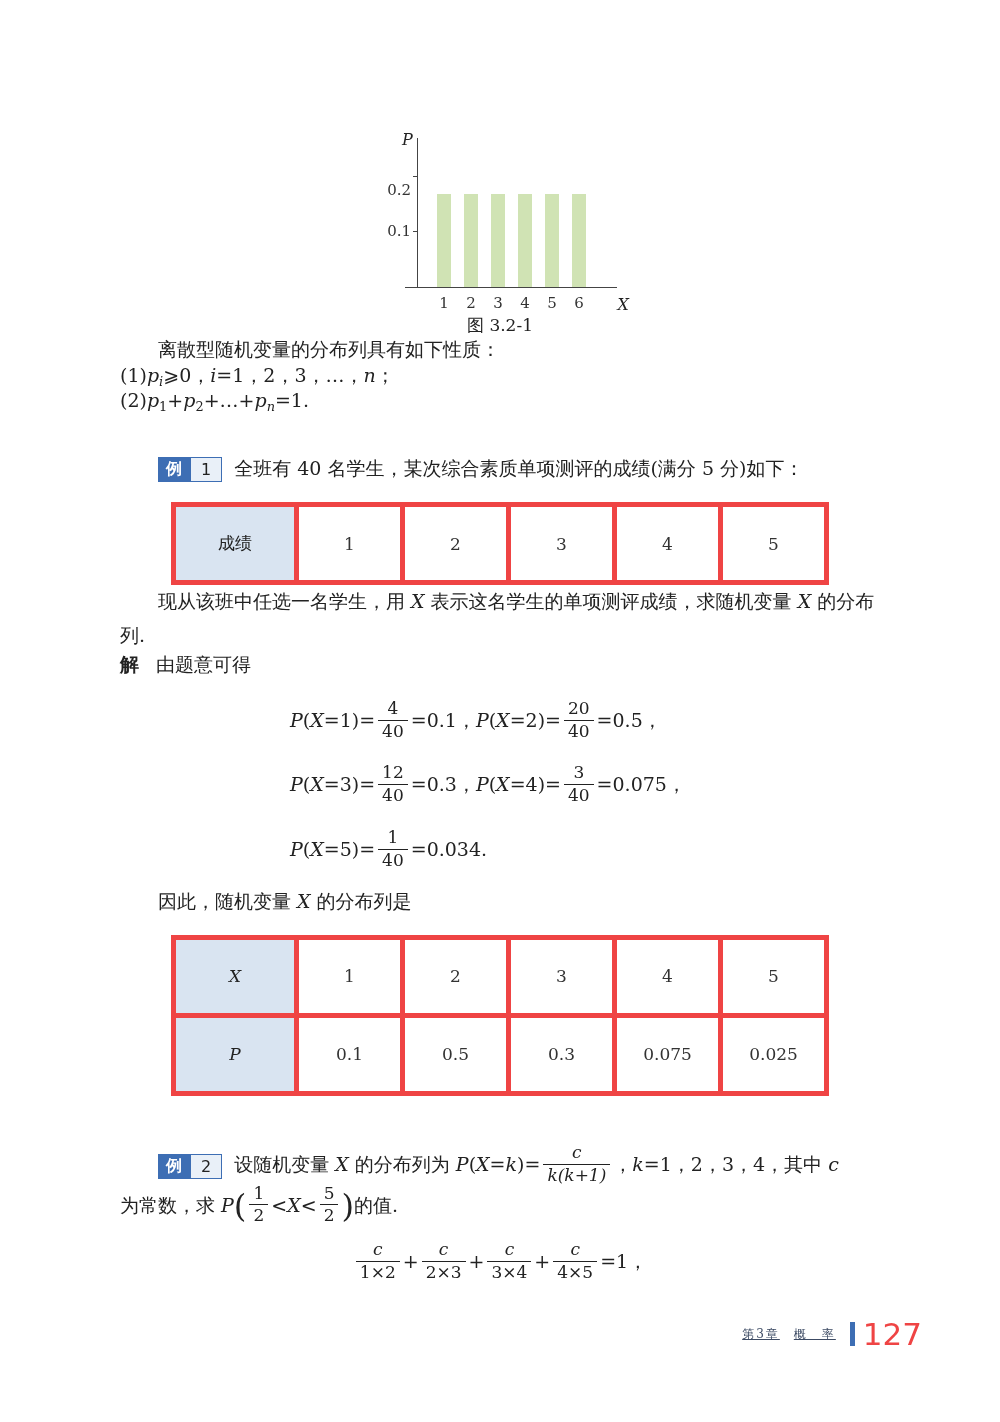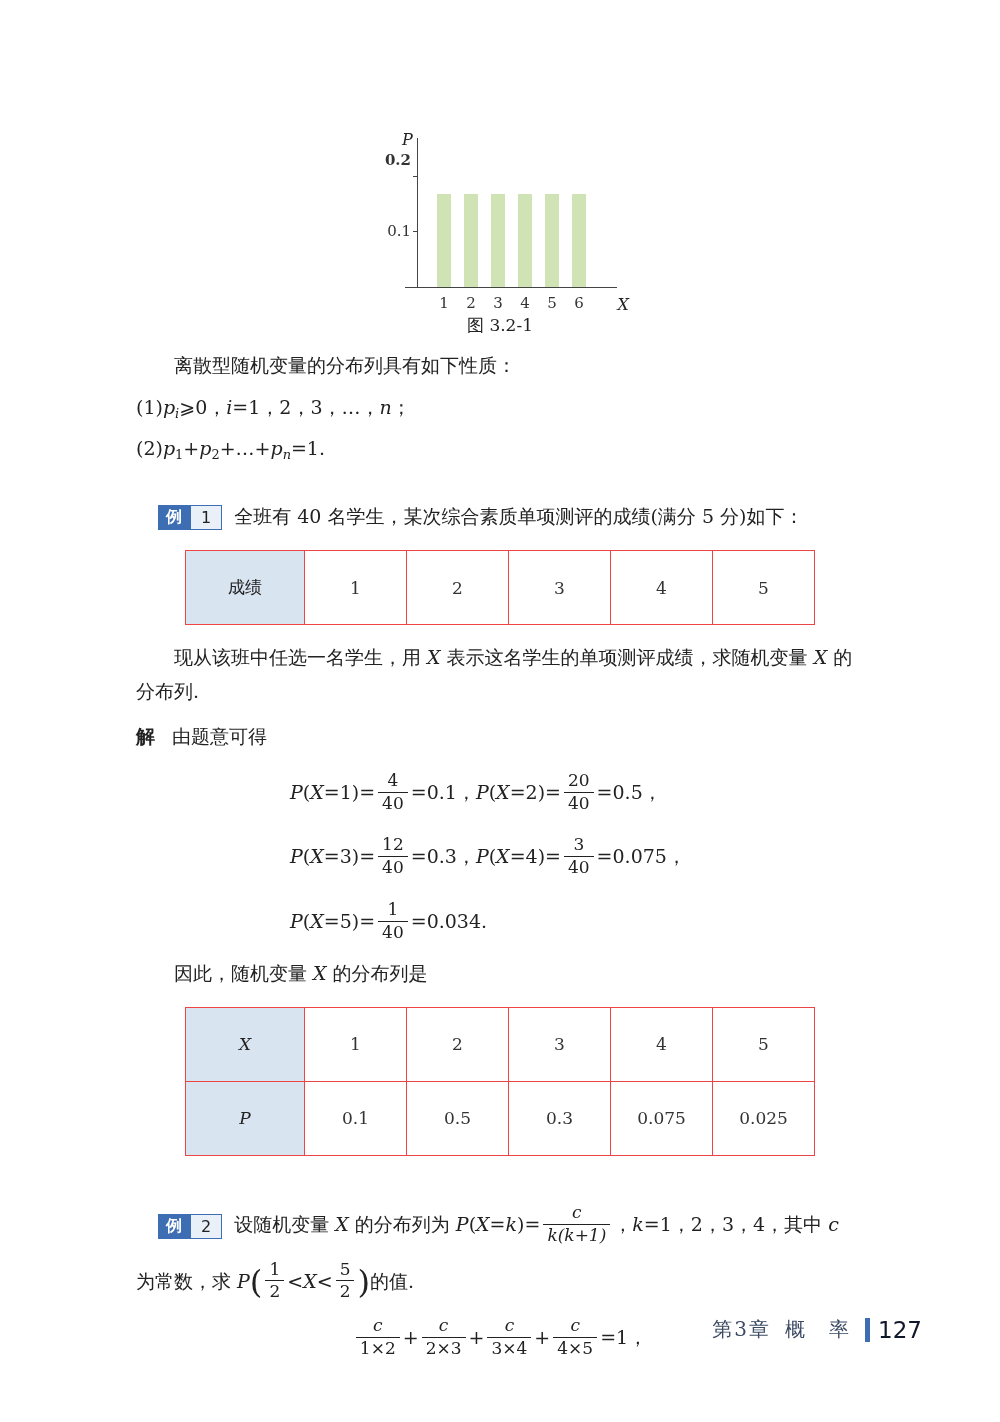--- a/index.html
+++ b/index.html
@@ -16,59 +16,59 @@
   .xaxis{position:absolute;left:30px;bottom:0;width:212px;height:1px;background:#444;}
   .bar{position:absolute;bottom:1px;width:14px;background:#d0e3b4;}
   .xticklabel{position:absolute;bottom:-24px;width:16px;text-align:center;font-size:15px;color:#333;}
   .yticklabel{position:absolute;left:0;width:36px;text-align:right;font-size:15px;color:#333;}
   .ytick{position:absolute;left:38px;width:4px;height:1px;background:#444;}
   .plabel{position:absolute;left:27px;top:-8px;font-size:16px;}
   .xlabel{position:absolute;right:-4px;bottom:-26px;font-size:16px;}
   .caption{text-align:center;font-size:17px;}
 
   .content{padding:0 120px;}
-  .content p{margin:16px;}
+  .content p{margin:0;}
   .indent{text-indent:38px;}
   .intro{margin-top:36px;}
   .prop{margin:15px 0 0 38px;}
 
   .ex-header{display:flex;align-items:center;margin:42px 0 0 38px;}
   .ex2{margin-top:50px;}
   .ex-badge{display:inline-flex;align-items:stretch;margin-right:12px;flex:none;}
   .ex-label{background:#3d6eb4;color:#fff;font-family:"DejaVu Sans","Liberation Sans",sans-serif;
             font-weight:bold;font-size:16px;padding:2px 8px;display:flex;align-items:center;}
   .ex-num{border:1px solid #3d6eb4;background:#e9f0f8;color:#222;
           font-family:"DejaVu Sans","Liberation Sans",sans-serif;font-size:16px;
           padding:2px 10px;display:flex;align-items:center;}
 
   .dtable{border-collapse:collapse;margin:20px auto 0;}
-  .dtable td{border:1px solid #ef4444;width:69px;height:41px;text-align:center;
+  .dtable td{border:5px solid #ef4444;width:69px;height:41px;text-align:center;
              font-size:17px;color:#333;padding:16px;}
   .dtable td.hc{width:86px;background:#d9e4f1;color:#222;}
 
   .q{margin-top:20px;line-height:1.75;}
   .solve{margin:16px 0 0 38px;}
   .jie{font-family:"DejaVu Sans","Liberation Sans",sans-serif;font-weight:bold;margin-right:17px;}
 
   .formulas{margin:16px 0 0 170px;}
   .fline{margin-bottom:17px;margin-top:24px;}
   .frac{display:inline-block;vertical-align:middle;text-align:center;margin:0 3px;
         line-height:1.05;position:relative;top:-2px;font-size:17px;}
   .num{display:block;padding:0 4px 2px;border-bottom:1px solid #222;}
   .den{display:block;padding:2px 4px 0;}
 
   .concl{margin-top:2px;}
   .ex2line2{margin-top:16px;}
   .centerline{text-align:center;margin-top:16px;}
 
   .footer{position:absolute;right:78px;top:1316px;display:flex;align-items:center;}
-  .chap{font-size:20px;color:#3c4a63;letter-spacing:2px;}
+  .chap{font-size:12px;color:#3c4a63;letter-spacing:2px;text-decoration:underline;}
   .subj{margin-left:14px;text-align:right;}
   .pbar{width:5px;height:24px;background:#3d6eb4;margin:0 8px 0 14px;}
-  .pnum{font-size:23px;color:#0f172a;font-family:"DejaVu Sans","Liberation Sans",sans-serif;}
+  .pnum{font-size:31px;color:#ef4444;font-family:"DejaVu Sans","Liberation Sans",sans-serif;}
 </style>
 </head>
 <body>
 
 <div class="page">
 
   <div class="chart">
     <div class="plot">
       <div class="yaxis"></div>
       <div class="xaxis"></div>
@@ -81,21 +81,21 @@
         <div class="bar" style="left: 116px; height: 93px; background: rgb(208, 227, 180);"></div>
         <div class="xticklabel" style="left: 115px;">3</div>
         <div class="bar" style="left: 143px; height: 93px; background: rgb(208, 227, 180);"></div>
         <div class="xticklabel" style="left: 142px;">4</div>
         <div class="bar" style="left: 170px; height: 93px; background: rgb(208, 227, 180);"></div>
         <div class="xticklabel" style="left: 169px;">5</div>
         <div class="bar" style="left: 197px; height: 93px; background: rgb(208, 227, 180);"></div>
         <div class="xticklabel" style="left: 196px;">6</div>
         <div class="yticklabel" style="bottom: 48px;">0.1</div>
         <div class="ytick" style="bottom: 56px;"></div>
-        <div class="yticklabel" style="bottom: 119px; font-weight: bold;">0.2</div>
+        <div class="yticklabel" style="bottom: 89px;">0.2</div>
         <div class="ytick" style="bottom: 111px;"></div>
       </div>
   </div>
   <div class="caption">图 3.2-1</div>
 
   <div class="content">
 
     <p class="intro indent">离散型随机变量的分布列具有如下性质：</p>
     <p class="prop"><span>(1)</span><span class="it">p</span><span class="it sub">i</span><span>⩾0，</span><span class="it">i</span><span>=1，2，3，…，</span><span class="it">n</span><span>；</span></p>
     <p class="prop"><span>(2)</span><span class="it">p</span><span class="sub">1</span><span>+</span><span class="it">p</span><span class="sub">2</span><span>+…+</span><span class="it">p</span><span class="it sub">n</span><span>=1.</span></p>

